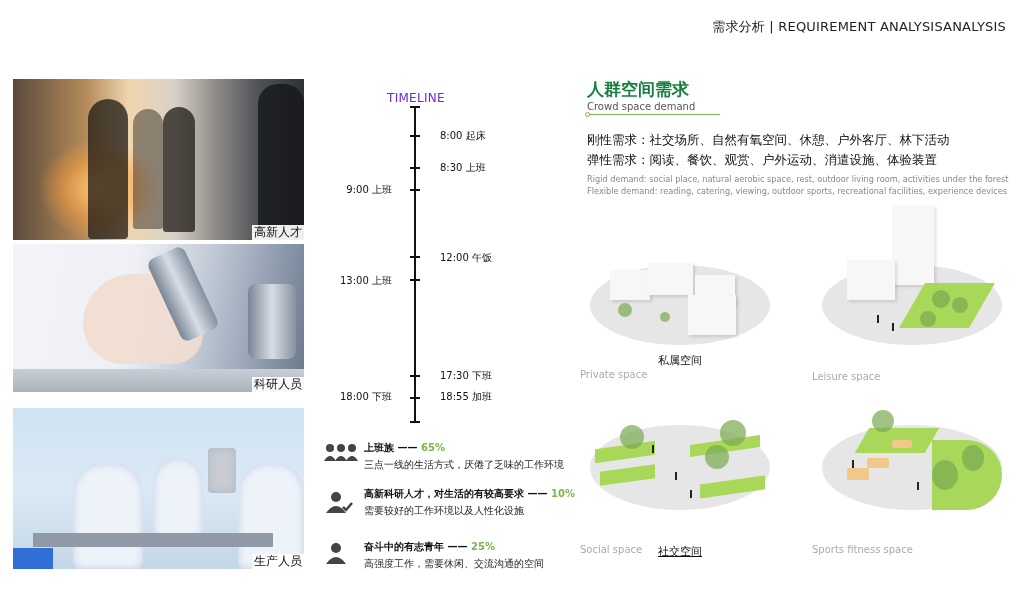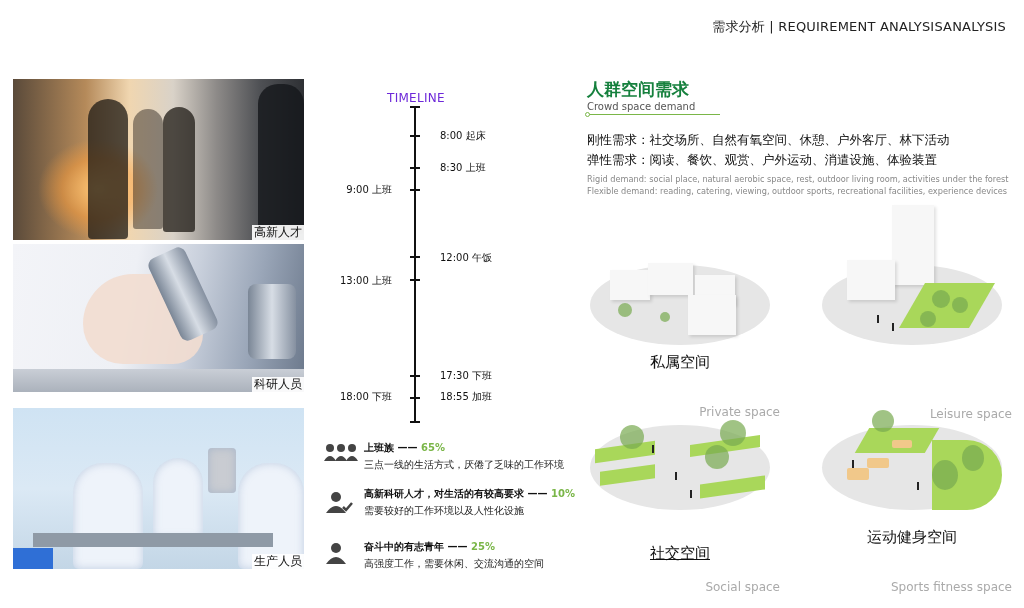--- a/index.html
+++ b/index.html
@@ -45,22 +45,22 @@
   
   .sec-title { position: absolute; left: 587px; top: 78px; font-size: 17px; font-weight: bold; color: #15803d; }
   .sec-sub { position: absolute; left: 587px; top: 101px; font-size: 10px; color: #555; }
   .sec-line { position: absolute; left: 587px; top: 114px; width: 133px; height: 1px; background: #7ab648; }
   .sec-dot { position: absolute; left: 585px; top: 112px; width: 5px; height: 5px; border: 1px solid #7ab648; border-radius: 50%; background: #fff; }
   .req { position: absolute; left: 587px; font-size: 12.5px; color: #111; white-space: nowrap; }
   .req-en { position: absolute; left: 587px; font-size: 8.2px; color: #888; white-space: nowrap; }
 
   .space { position: absolute; width: 200px; height: 160px; }
   .space .disc { position: absolute; left: 10px; width: 180px; height: 80px; border-radius: 50%; background: #e6e6e6; }
-  .space .label { position: absolute; width: 100%; text-align: center; font-size: 15px; color: #111; }
-  .space .label-en { position: absolute; width: 100%; text-align: right; font-size: 12px; color: #aaa; margin-top: 36px; }
+  .space .label { position: absolute; width: 100%; text-align: center; font-size: 11px; color: #111; }
+  .space .label-en { position: absolute; width: 100%; text-align: left; font-size: 10px; color: #aaa; }
   .block { position: absolute; background: #f7f7f7; box-shadow: 2px 2px 3px rgba(0,0,0,0.12); }
   .tree { position: absolute; border-radius: 50%; background: rgba(120,170,80,0.7); }
   .grass { position: absolute; background: #a9d75a; }
   .pad { position: absolute; background: #f1c88a; border-radius: 2px; }
   .person { position: absolute; width: 2px; height: 8px; background: #222; }
 </style>
 </head>
 <body>
 
 <div class="header-title">需求分析 | REQUIREMENT ANALYSISANALYSIS</div>
@@ -207,15 +207,14 @@
   <div class="grass" style="left:120px;top:40px;width:70px;height:70px;border-radius:0 50% 50% 0;"></div>
   <div class="grass" style="left:50px;top:28px;width:70px;height:25px;transform:skewX(-30deg);"></div>
   <div class="pad" style="left:35px;top:68px;width:22px;height:12px;"></div>
   <div class="pad" style="left:55px;top:58px;width:22px;height:10px;"></div>
   <div class="pad" style="left:80px;top:40px;width:20px;height:8px;"></div>
   <div class="tree" style="left:60px;top:10px;width:22px;height:22px;"></div>
   <div class="tree" style="left:120px;top:60px;width:26px;height:30px;"></div>
   <div class="tree" style="left:150px;top:45px;width:22px;height:26px;"></div>
   <div class="person" style="left:40px;top:60px;"></div>
   <div class="person" style="left:105px;top:82px;"></div>
-  <div class="label" style="top:128px;">运动健身空间</div>
   <div class="label-en" style="top:144px;">Sports fitness space</div>
 </div>
 
 </body></html>

